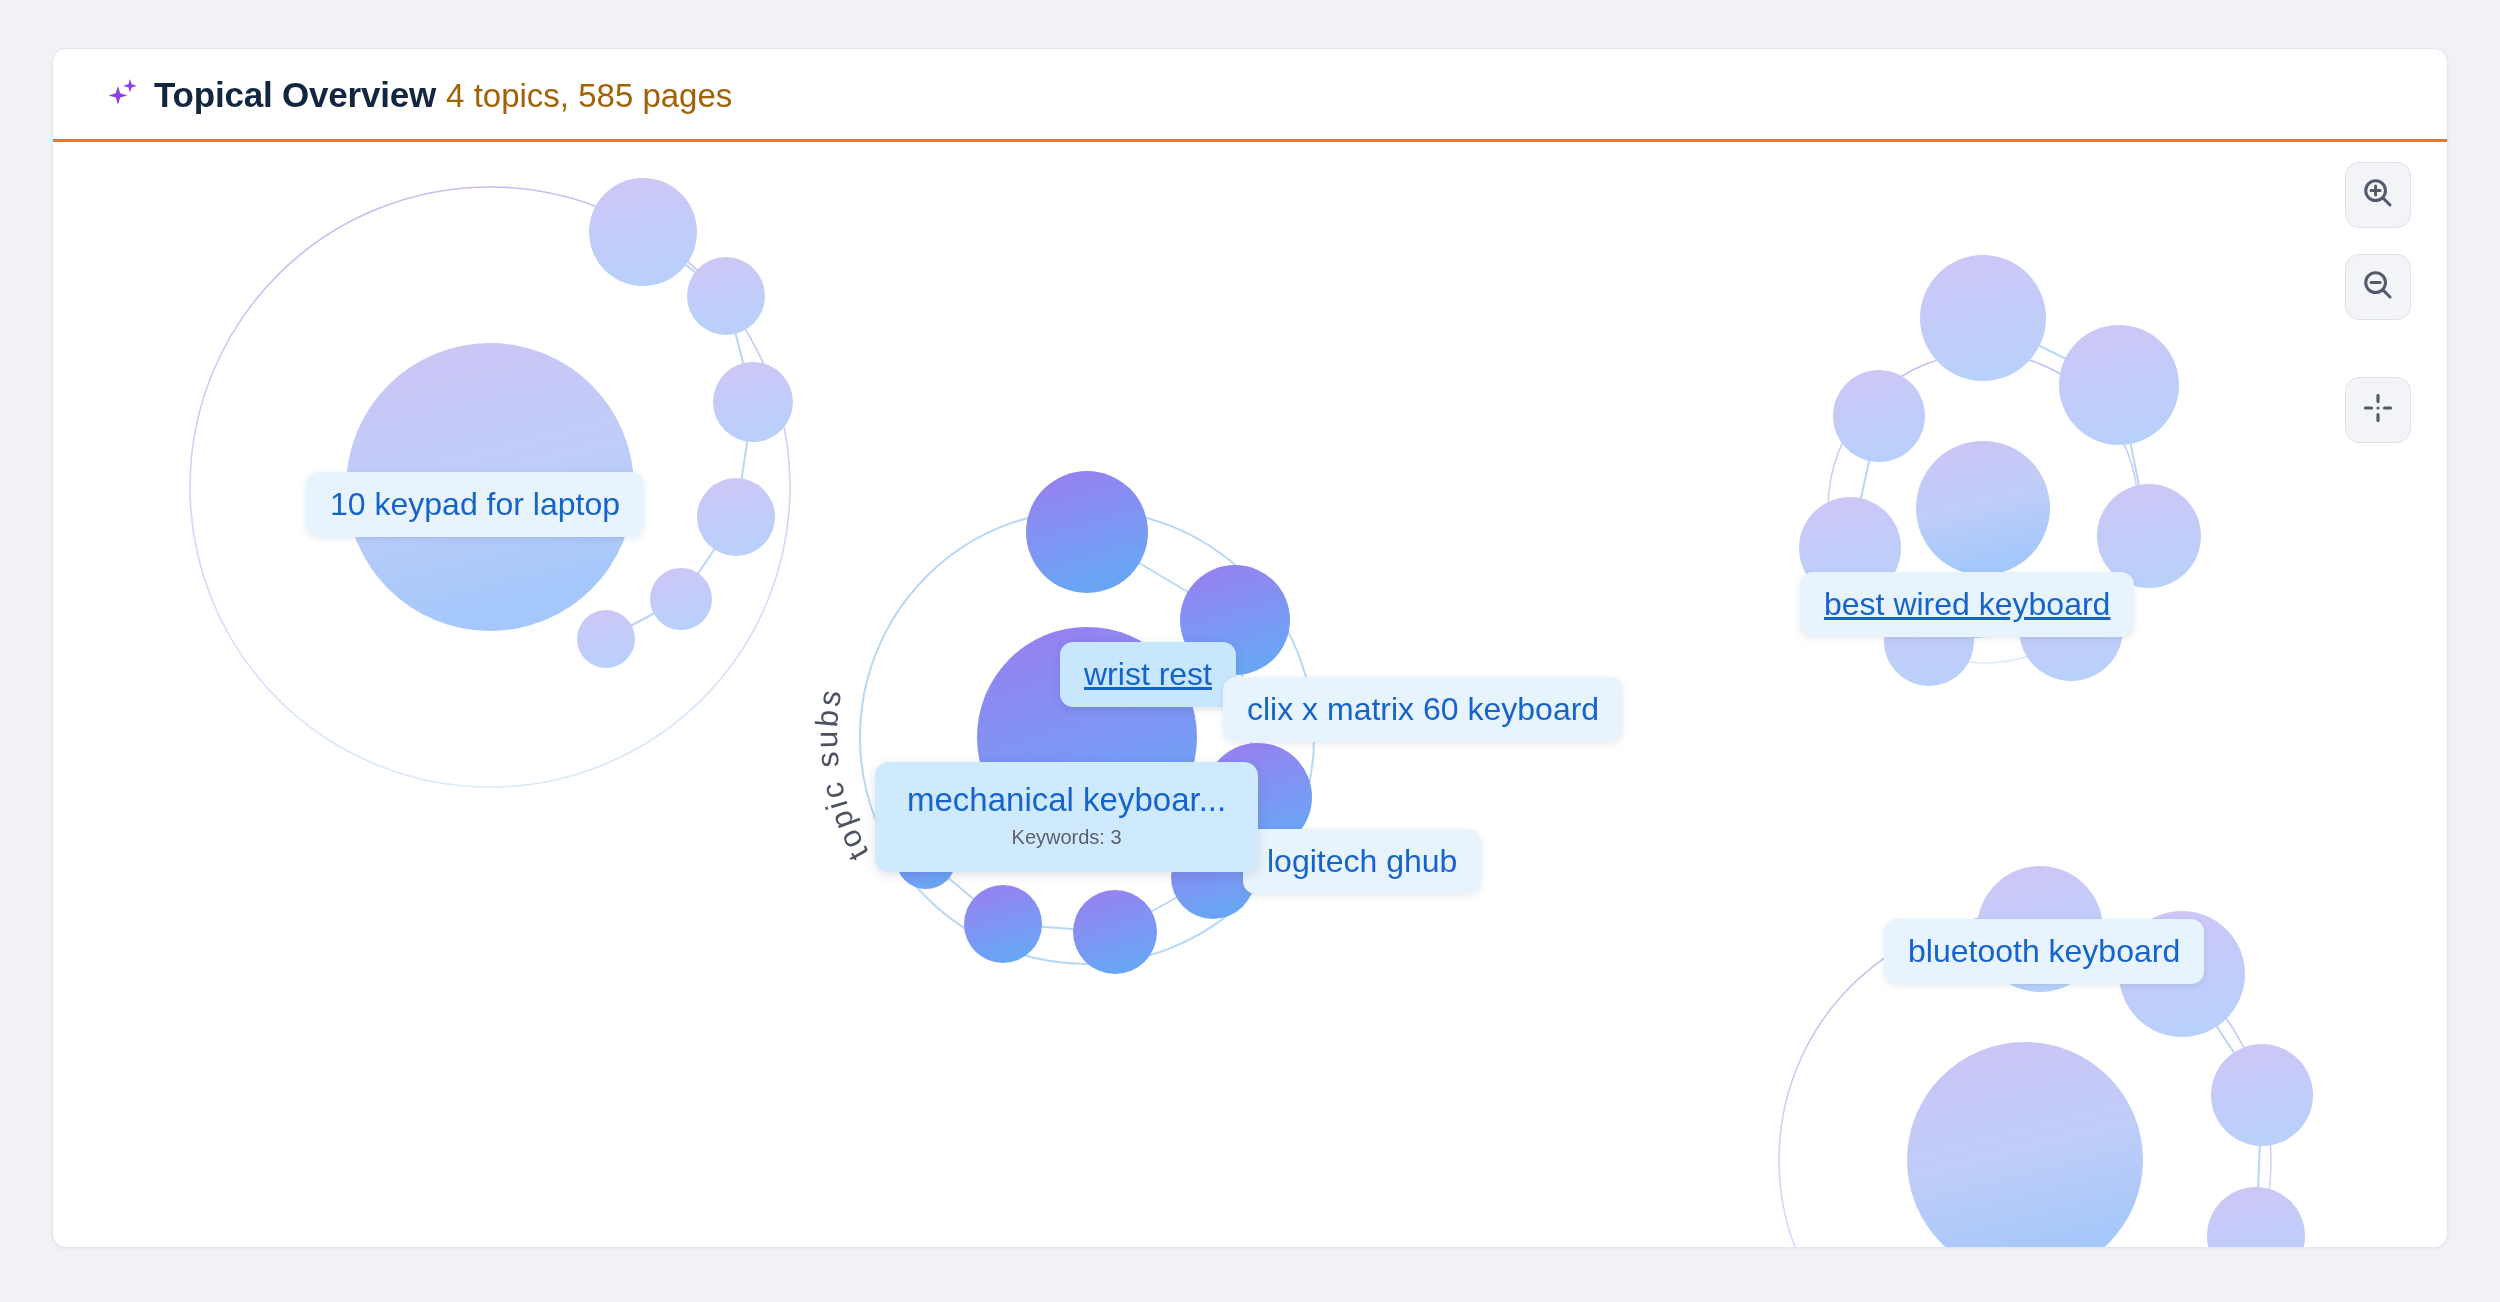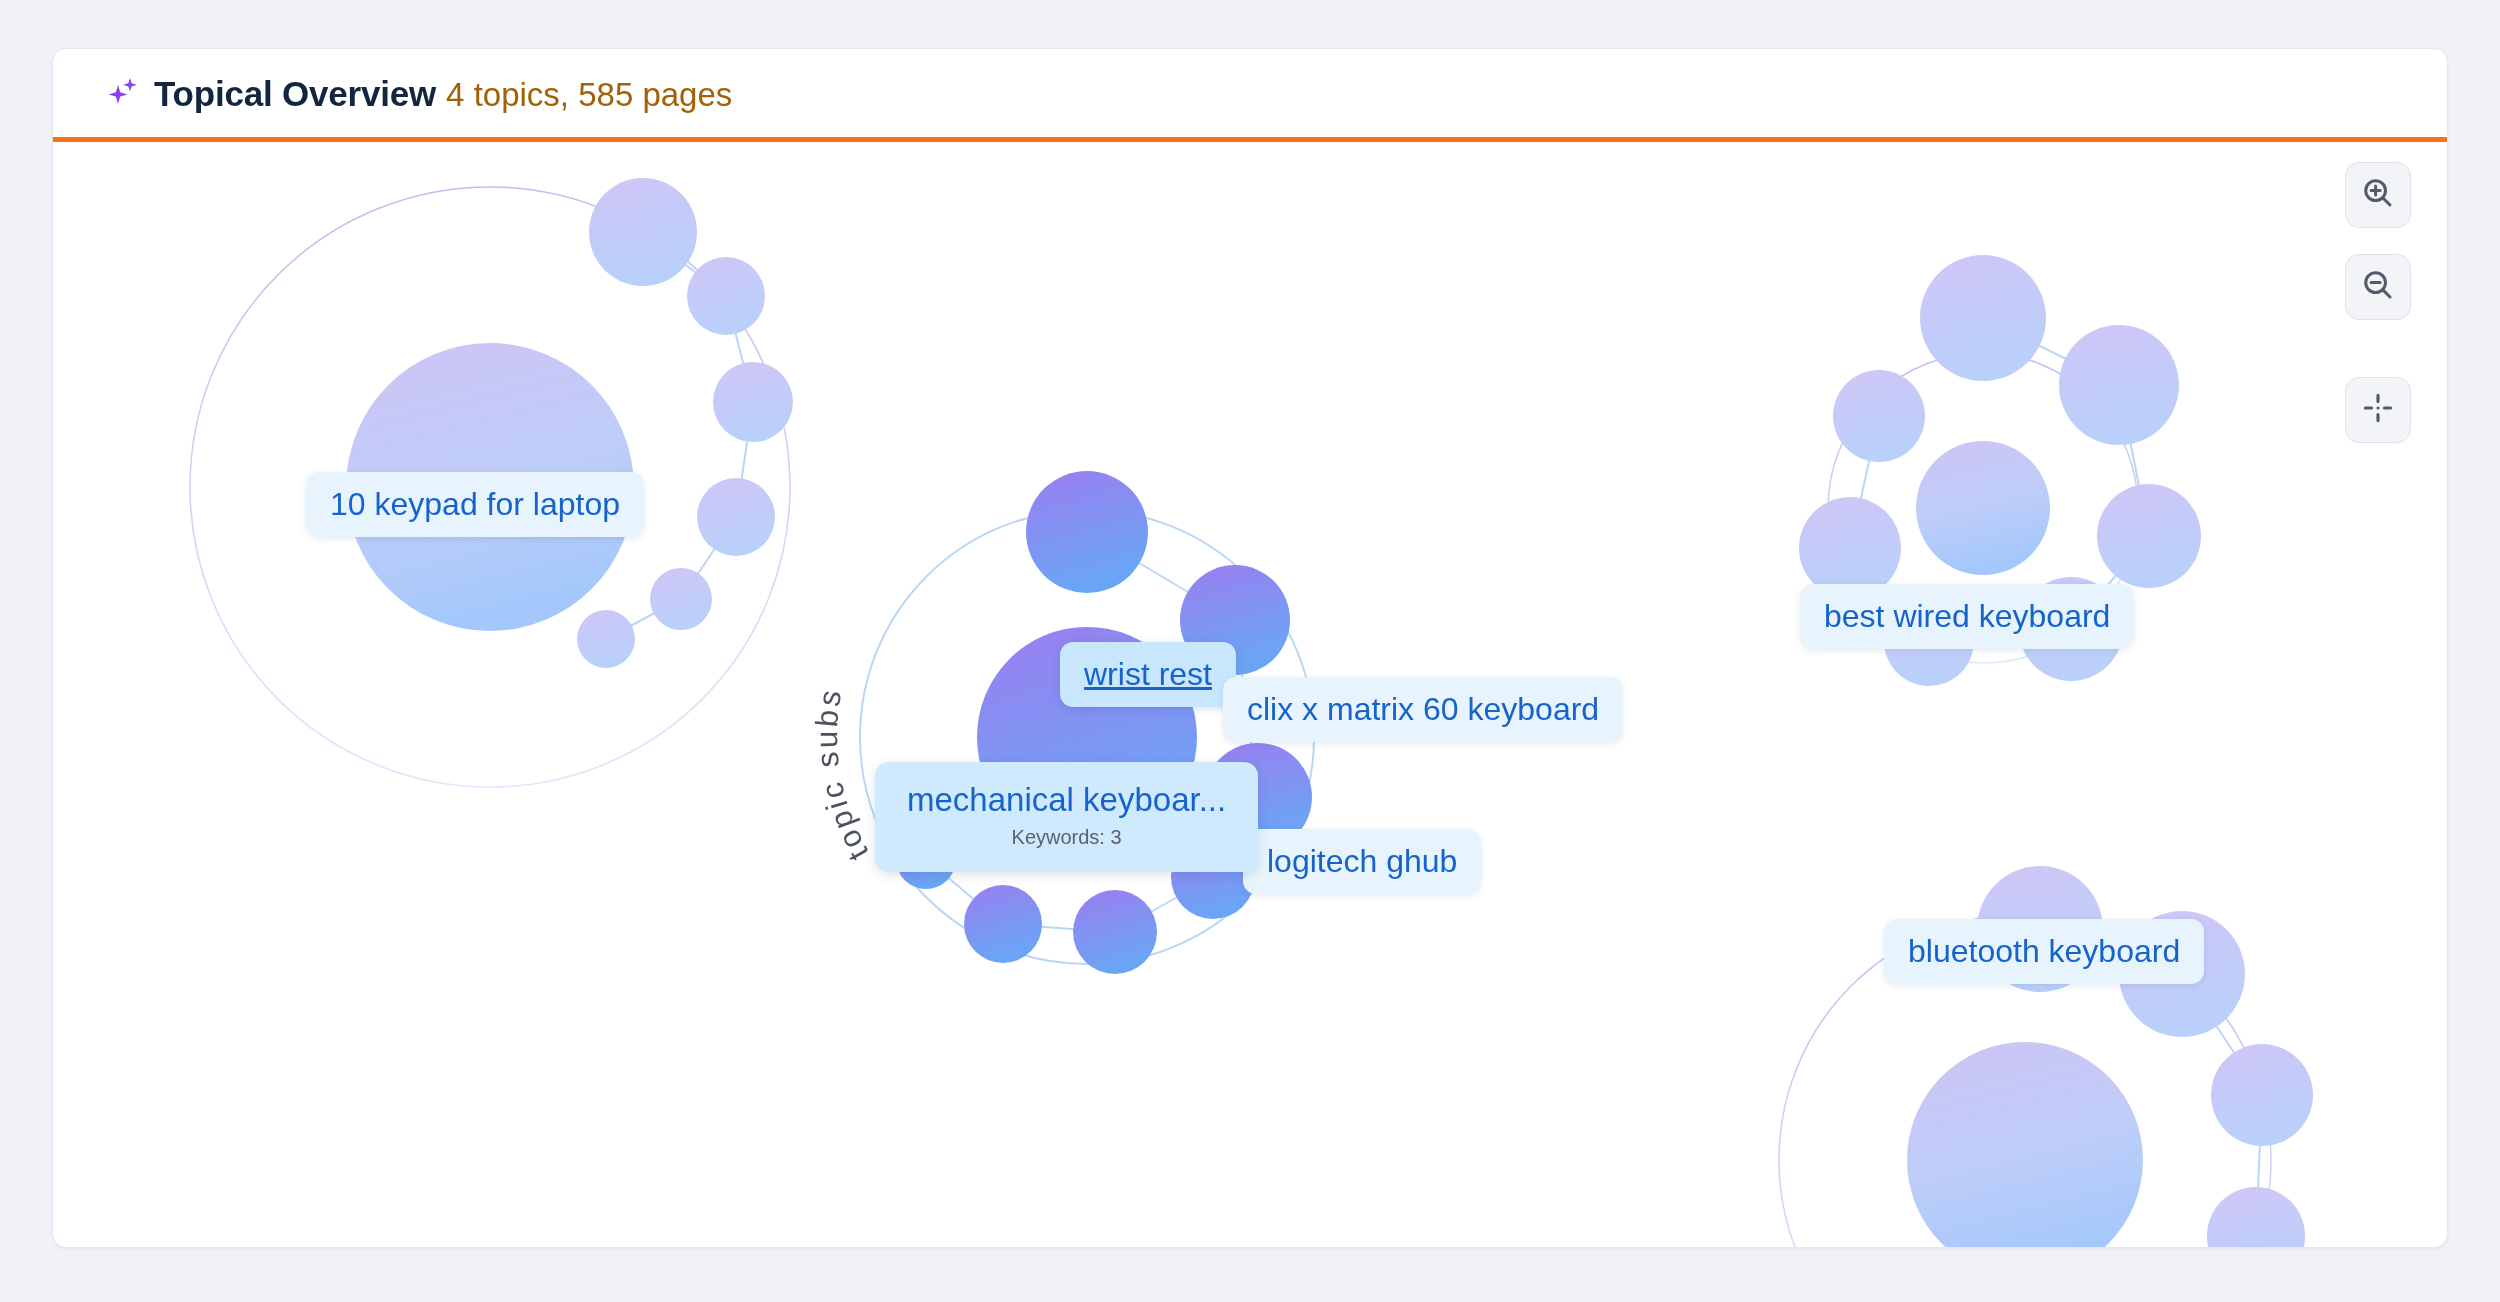--- a/index.html
+++ b/index.html
@@ -19,21 +19,21 @@
     border: 1px solid #e4e7ed;
     border-radius: 14px;
     box-shadow: 0 1px 3px rgba(30,40,60,.06);
     overflow: hidden;
   }
 
   
   #header {
     position: absolute; left: 0; top: 0;
     width: 100%; height: 93px;
-    border-bottom: 5px solid #f97316;
+    border-bottom: 3px solid #f97316;
     display: flex; align-items: center;
   }
   #title-group {
     position: absolute; left: 53px; top: 50%;
     transform: translateY(-50%);
     display: flex; align-items: baseline; gap: 14px;
   }
   #sparkle-icon { position: relative; top: 3px; display: block; }
   #page-title {
     font-size: 35px; font-weight: bold; color: #12263f;
@@ -238,21 +238,21 @@
         </text>
         <text font-size="31" fill="#4c5260" letter-spacing="3">
           <textPath href="#arcPillar" startOffset="8%" id="tp-pillar">pillar</textPath>
         </text>
       </g>
     </svg>
 
     <div id="pills-layer">
         <div class="pill" style="left: 253px; top: 330px;"><span class="pill-text">10 keypad for laptop</span></div>
         <div class="pill hover" style="left: 1007px; top: 500px;"><span class="pill-text">wrist rest</span></div>
-        <div class="pill" style="left: 1747px; top: 442px;"><span class="pill-text">best wired keyboard</span></div>
+        <div class="pill" style="left: 1747px; top: 430px; text-decoration: underline;"><span class="pill-text">best wired keyboard</span></div>
         <div class="pill" style="left: 1831px; top: 777px; text-align: center;"><span class="pill-text">bluetooth keyboard</span></div>
         <div class="pill" style="left: 1170px; top: 535px;"><span class="pill-text">clix x matrix 60 keyboard</span></div>
         <div class="pill" style="left: 1190px; top: 687px;"><span class="pill-text">logitech ghub</span></div>
       </div>
 
     <div id="tooltip" style="left: 822px; top: 620px;">
       <div id="tooltip-title">mechanical keyboar...</div>
       <div id="tooltip-sub">Keywords: 3</div>
     </div>
 

